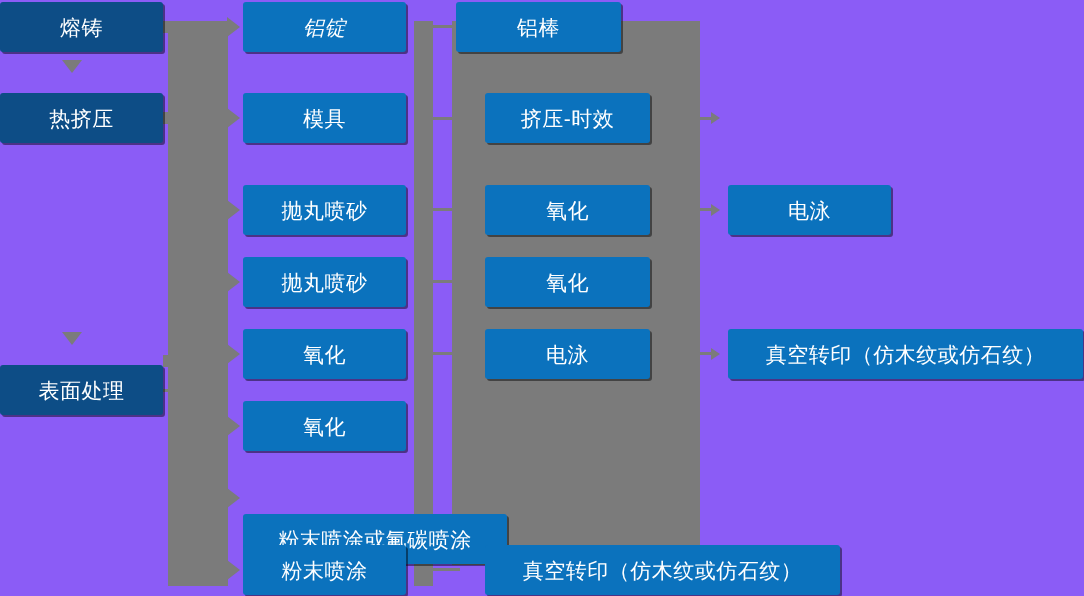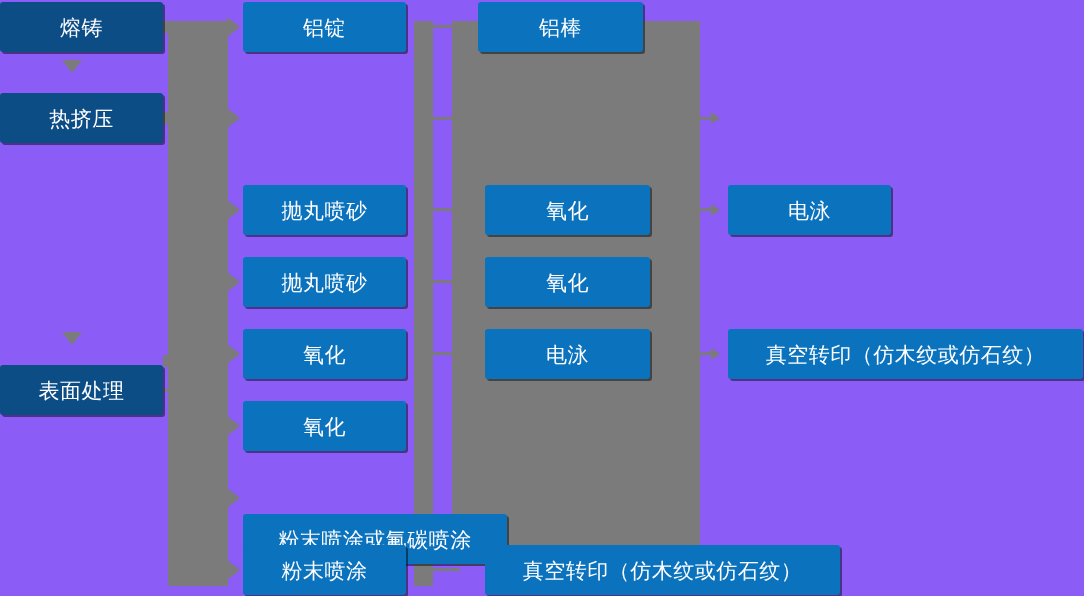--- a/index.html
+++ b/index.html
@@ -116,29 +116,31 @@
   <div class="sm-arrow" style="left:711px; top:112px;"></div>
   <div class="sm-stem" style="left:700px; top:208px; width:12px;"></div>
   <div class="sm-arrow" style="left:711px; top:204px;"></div>
   <div class="sm-stem" style="left:700px; top:352px; width:12px;"></div>
   <div class="sm-arrow" style="left:711px; top:348px;"></div>
 
   <div class="node dark" style="left:0px;   top:2px;   width:163px; height:50px;">熔铸</div>
   <div class="node dark" style="left:0px;   top:365px; width:163px; height:50px;">表面处理</div>
   <div class="node dark" style="left:0px;   top:93px;  width:163px; height:50px;">热挤压</div>
 
-  <div class="node light" style="left:243px; top:2px;   width:163px; height:50px;">铝锭</div>
+  <div class="node light" style="left:243px; top:2px;   width:163px; height:50px;font-style:italic;">铝锭</div>
+  <div class="node light" style="left:243px; top:93px;  width:163px; height:50px;">模具</div>
   <div class="node light" style="left:243px; top:185px; width:163px; height:50px;">抛丸喷砂</div>
   <div class="node light" style="left:243px; top:257px; width:163px; height:50px;">抛丸喷砂</div>
   <div class="node light" style="left:243px; top:329px; width:163px; height:50px;">氧化</div>
   <div class="node light" style="left:243px; top:401px; width:163px; height:50px;">氧化</div>
   <div class="node light" style="left:243px; top:473px; width:264px; height:50px;margin-top:41px;">粉末喷涂或氟碳喷涂</div>
   <div class="node light" style="left:243px; top:545px; width:163px; height:50px;text-align:center;">粉末喷涂</div>
 
-  <div class="node light" style="left:478px; top:2px;   width:165px; height:50px;">铝棒</div>
+  <div class="node light" style="left:456px; top:2px;   width:165px; height:50px;">铝棒</div>
+  <div class="node light" style="left:485px; top:93px;  width:165px; height:50px;">挤压-时效</div>
   <div class="node light" style="left:485px; top:185px; width:165px; height:50px;">氧化</div>
   <div class="node light" style="left:485px; top:257px; width:165px; height:50px;">氧化</div>
   <div class="node light" style="left:485px; top:329px; width:165px; height:50px;">电泳</div>
   <div class="node light" style="left:485px; top:545px; width:355px; height:50px;">真空转印（仿木纹或仿石纹）</div>
 
   <div class="node light" style="left:728px; top:185px; width:163px; height:50px;">电泳</div>
   <div class="node light" style="left:728px; top:329px; width:355px; height:50px;">真空转印（仿木纹或仿石纹）</div>
 
 </div>
 

